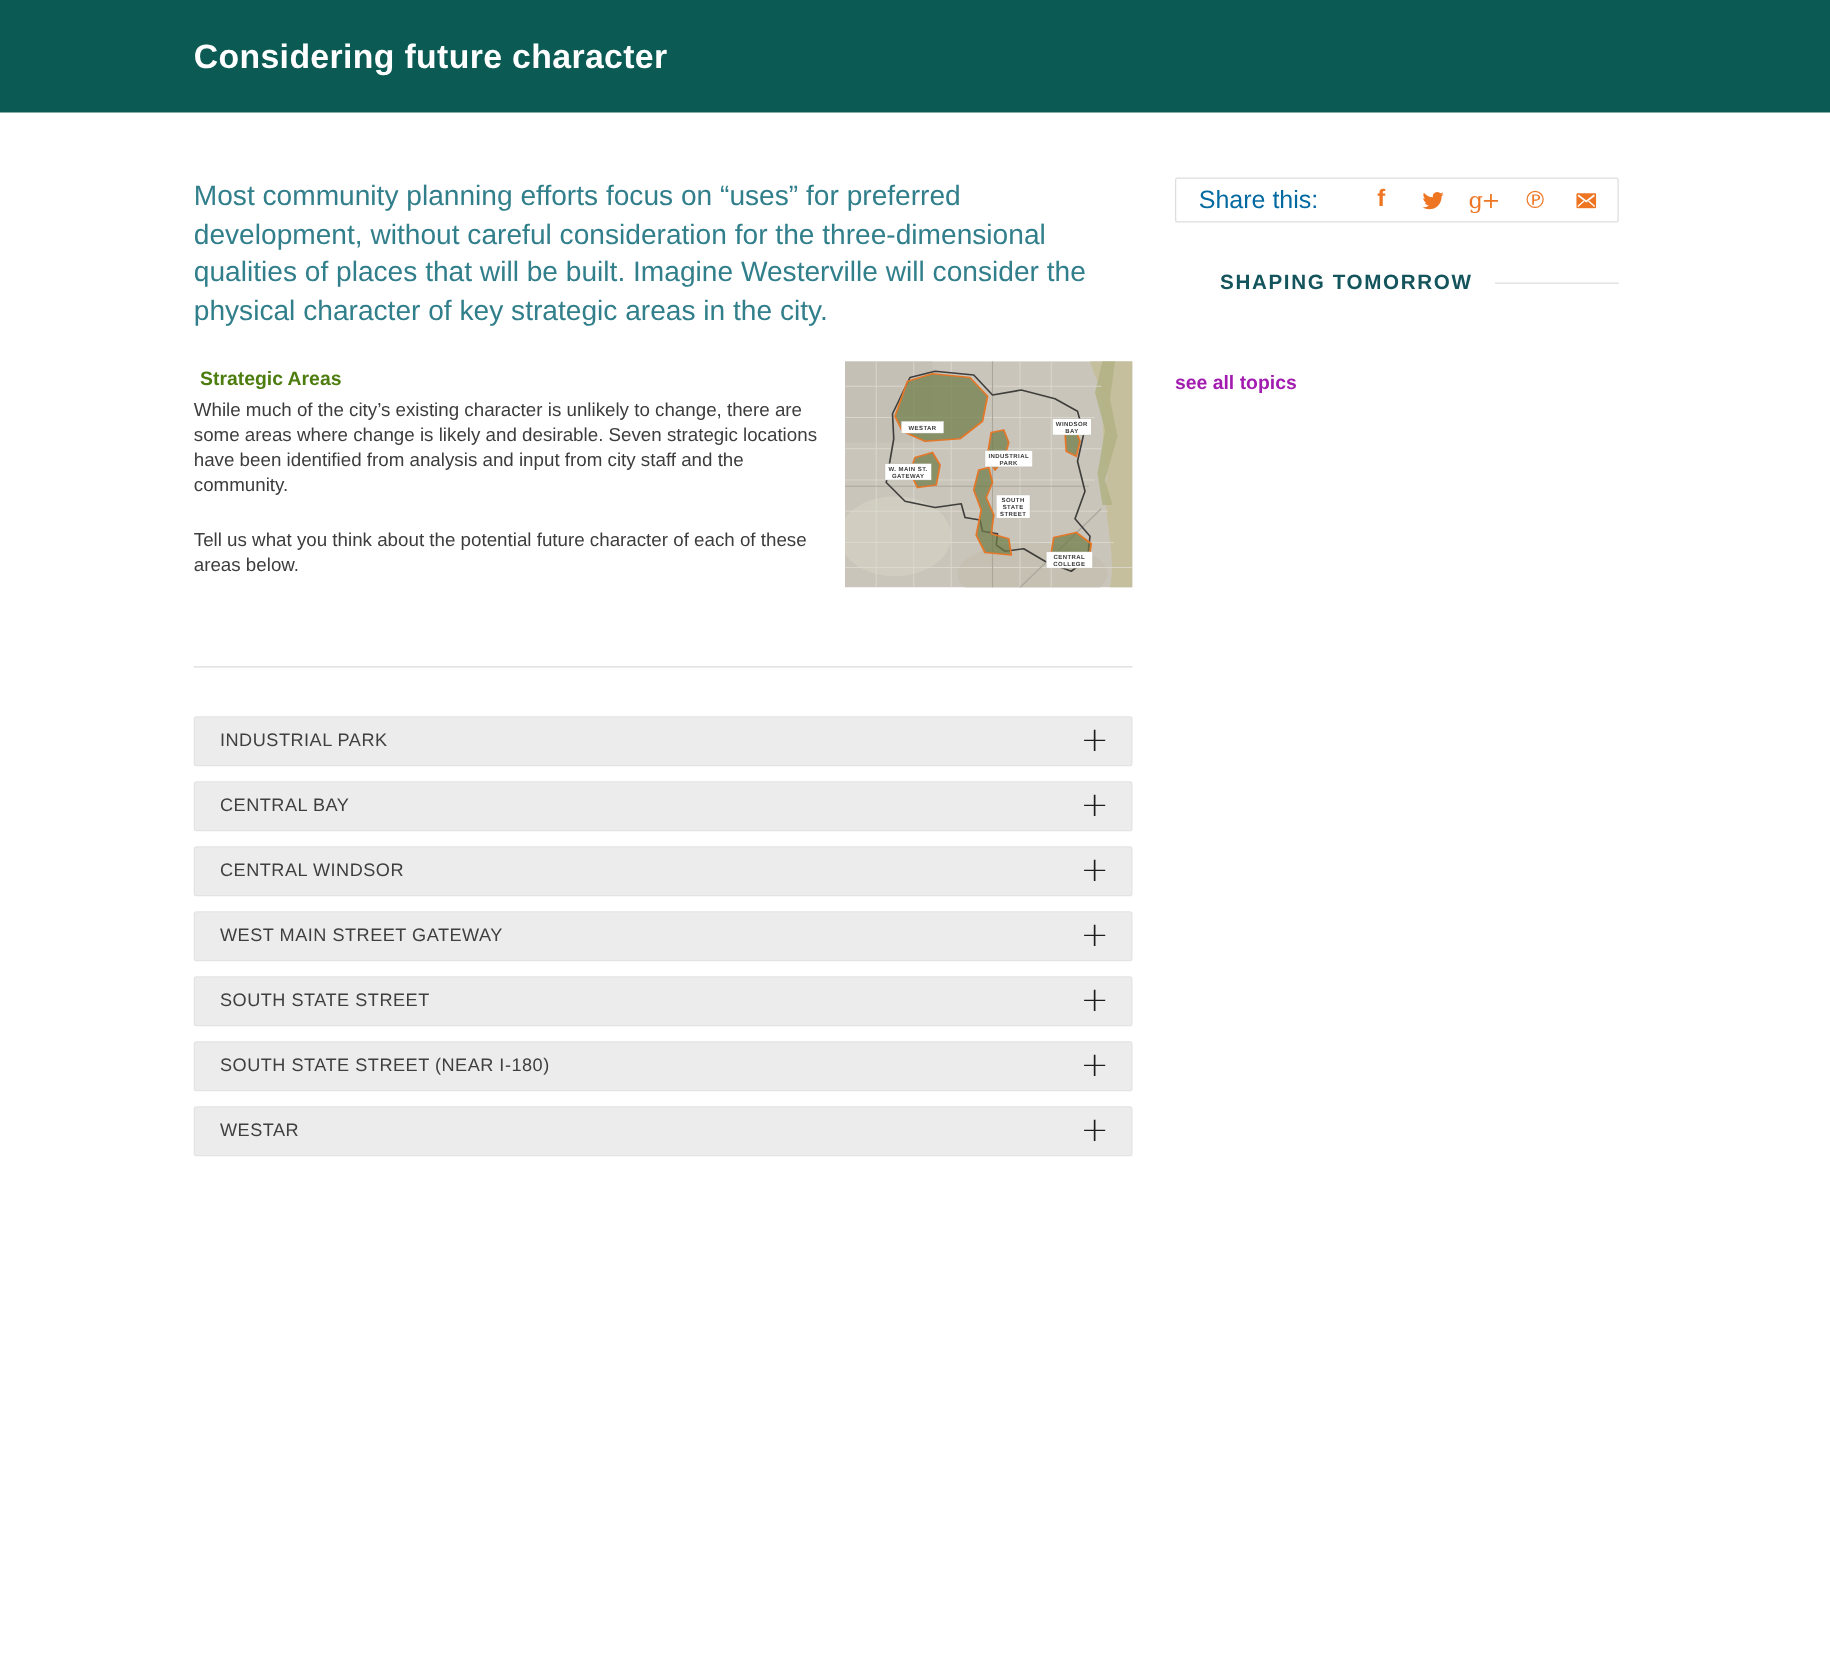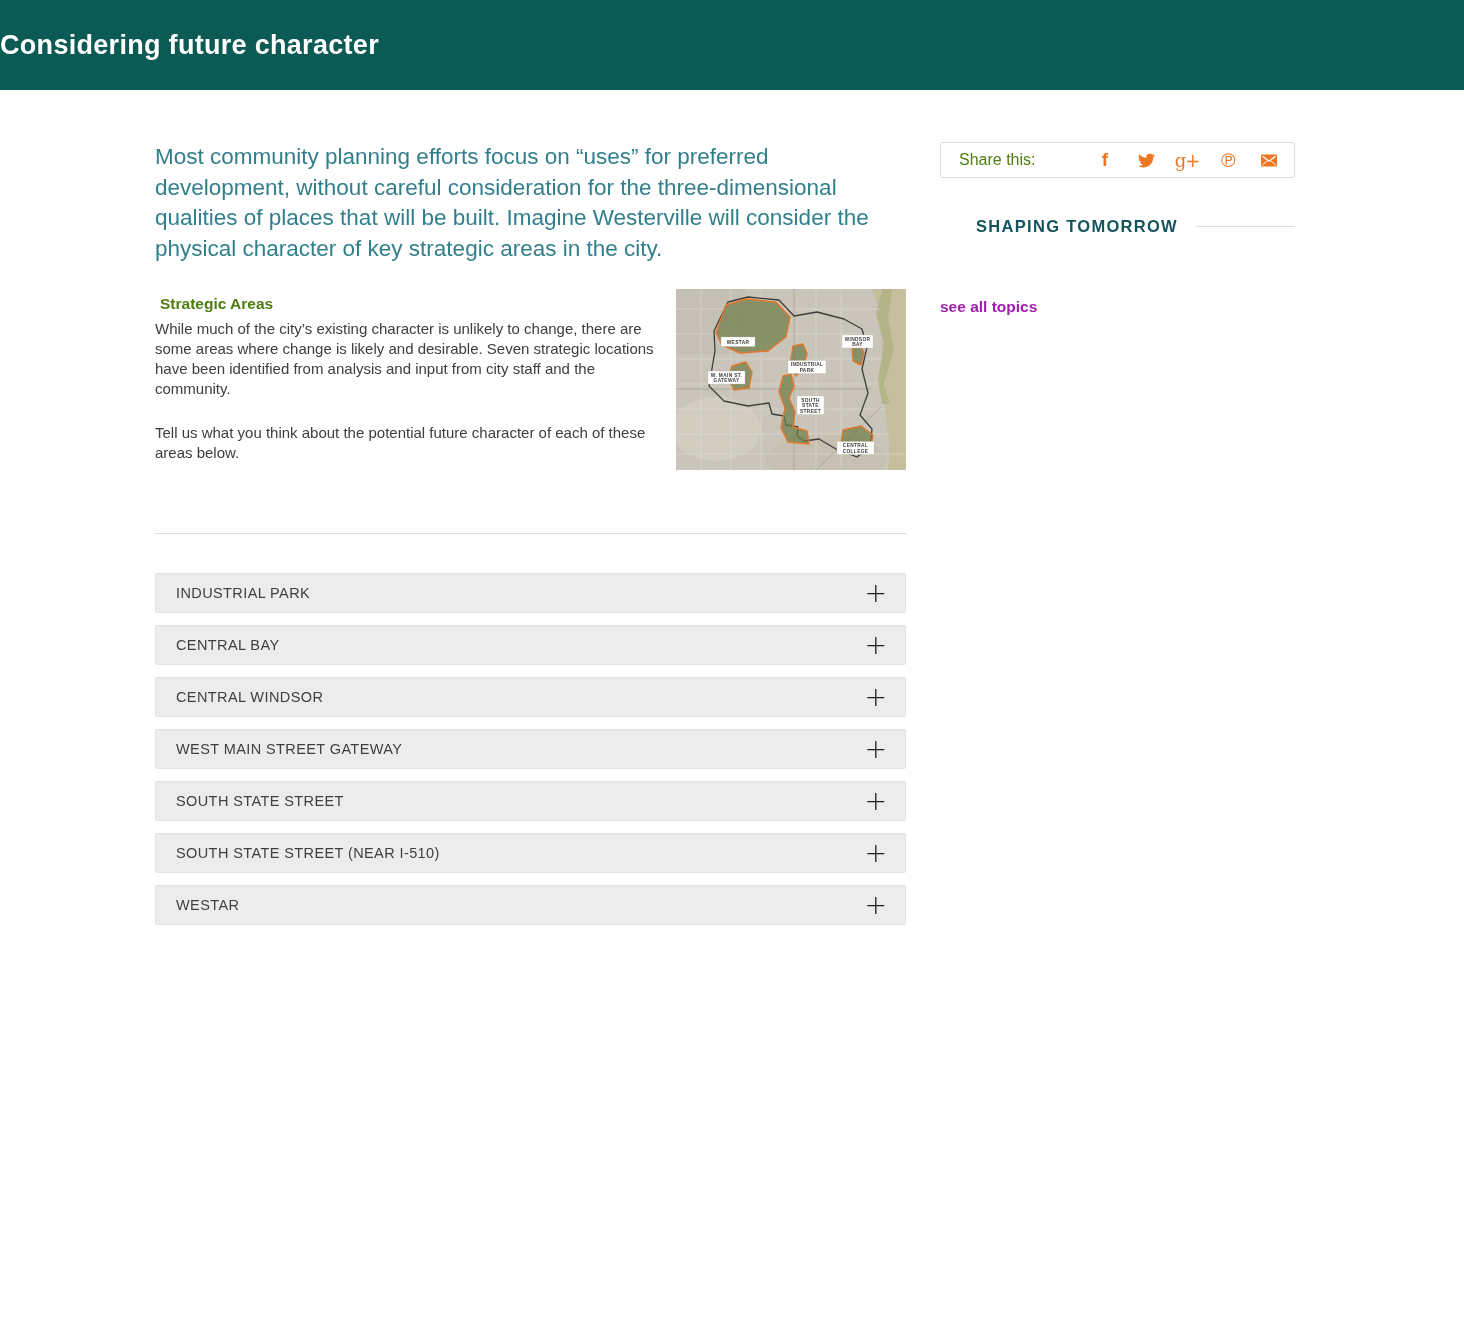--- a/index.html
+++ b/index.html
@@ -12,20 +12,21 @@
     overflow: hidden;
   }
 
   
   .page-header {
     height: 90px;
     background: #0b5a53;
   }
   .page-header h1 {
     margin: 0;
+    padding-left: 155px;
     line-height: 90px;
     font-size: 27px;
     font-weight: bold;
     letter-spacing: 0.3px;
     color: #ffffff;
   }
 
   
   .container { display: flex; margin-left: 155px; width: 1140px; }
   .main-col { width: 751px; flex: 0 0 751px; }
@@ -86,21 +87,21 @@
   
   .share-box {
     margin-top: 52px;
     border: 1px solid #dddddd;
     border-radius: 2px;
     height: 36px;
     display: flex;
     align-items: center;
     padding: 0 16px 0 18px;
   }
-  .share-label { font-size: 16px; color: #4d7c0f; }
+  .share-label { font-size: 20px; color: #0369a1; }
   .share-icons { margin-left: auto; display: flex; align-items: center; gap: 23px; }
   .share-icon {
     color: #ee7623;
     display: inline-flex;
     align-items: center;
     justify-content: center;
     cursor: pointer;
     width: 18px; height: 20px;
   }
   .icon-fb { font-weight: bold; font-size: 19px; font-family: "Liberation Sans", sans-serif; }
@@ -239,21 +240,21 @@
       </div>
       <div class="acc-row">
         <span class="acc-label">WEST MAIN STREET GATEWAY</span>
         <span class="acc-plus">+</span>
       </div>
       <div class="acc-row">
         <span class="acc-label">SOUTH STATE STREET</span>
         <span class="acc-plus">+</span>
       </div>
       <div class="acc-row">
-        <span class="acc-label">SOUTH STATE STREET (NEAR I-510)</span>
+        <span class="acc-label">SOUTH STATE STREET (NEAR I-180)</span>
         <span class="acc-plus">+</span>
       </div>
       <div class="acc-row">
         <span class="acc-label">WESTAR</span>
         <span class="acc-plus">+</span>
       </div>
     </div>
 
   </div>
 

